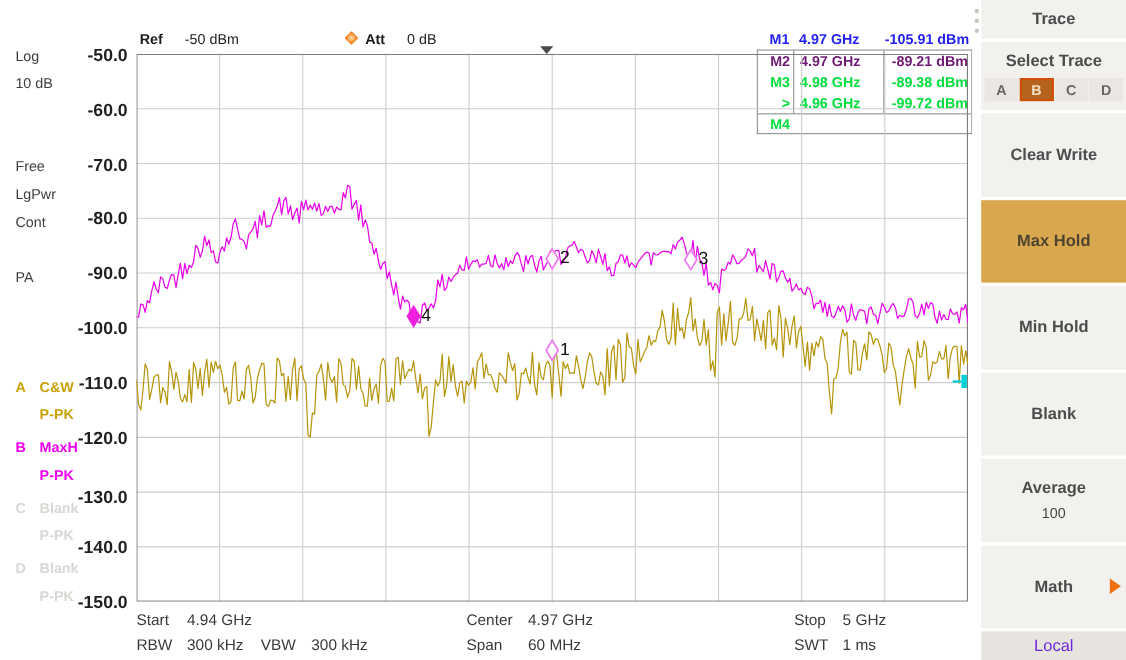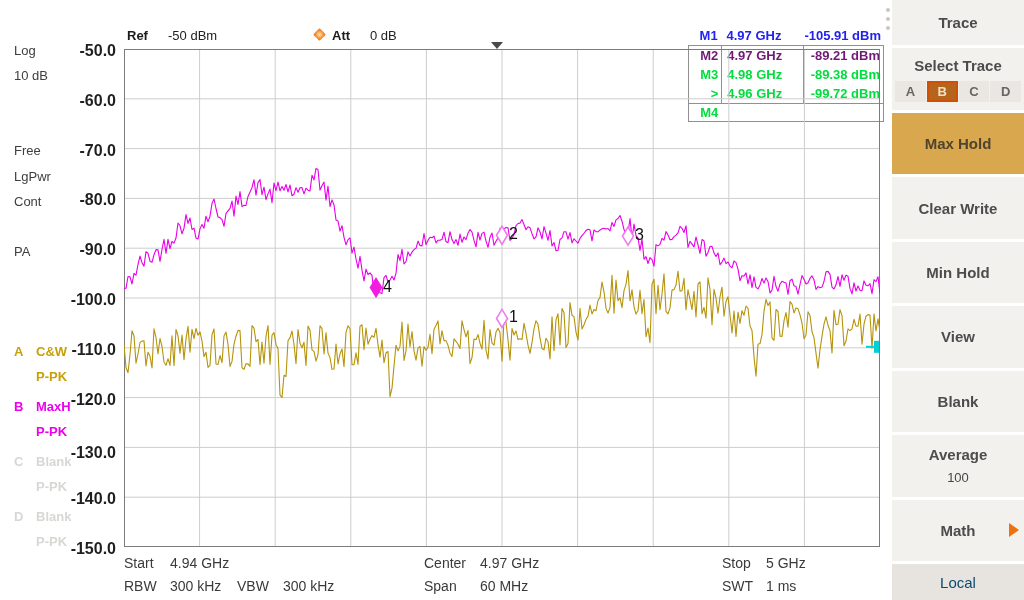--- a/index.html
+++ b/index.html
@@ -47,40 +47,40 @@
 
   
   .ft{position:absolute;font-size:14px;color:#3a3a3a;}
 
   
   .sidebar{position:absolute;left:884px;top:0;width:140px;height:600px;background:#ffffff;}
   .sb-rail{position:absolute;left:0;top:0;width:8px;height:600px;background:#fff;}
   .sb-dot{position:absolute;left:2px;width:4px;height:4px;border-radius:50%;background:#c9c6c2;}
   .sb-col{position:absolute;left:8px;top:0;width:132px;height:600px;
           display:flex;flex-direction:column;gap:3px;box-sizing:border-box;}
-  .sb-title{height:45px;background:#f3f1ee;display:flex;align-items:center;justify-content:center;
+  .sb-title{height:35px;background:#f3f1ee;display:flex;align-items:center;justify-content:center;
             font-size:15px;font-weight:700;color:#4c4c4c;flex:none;}
   .sb-select{height:62px;background:#f3f1ee;flex:none;padding-top:9px;box-sizing:border-box;}
   .sb-select-lbl{text-align:center;font-size:15px;font-weight:700;color:#4c4c4c;}
   .tabs{display:flex;gap:1px;margin:7px 3px 0 3px;}
   .tab{flex:1;height:21px;line-height:21px;text-align:center;background:#eae7e2;
        color:#666;font-size:13px;font-weight:700;box-sizing:border-box;}
   .tab.sel{background:#b5641e;color:#f3dfc3;box-shadow:inset 0 0 0 2px #d14f04;}
   .sb-buttons{flex:1;display:flex;flex-direction:column;gap:3px;}
   .sb-btn{flex:1;background:#f3f1ee;position:relative;display:flex;flex-direction:column;
           align-items:center;justify-content:center;}
   .sb-btn.active{background:#d9a84e;}
   .sb-lbl{font-size:15px;font-weight:700;color:#4c4c4c;}
   .sb-btn.active .sb-lbl{color:#4f4430;}
   .sb-sub{font-size:13px;color:#454545;margin-top:7px;}
   .sb-arrow{position:absolute;right:5px;top:50%;transform:translateY(-50%);width:0;height:0;
             border-top:7px solid transparent;border-bottom:7px solid transparent;
             border-left:10px solid #f07010;}
-  .sb-local{height:36px;background:#e7e4e0;display:flex;align-items:center;justify-content:center;
-            font-size:15px;color:#0c4a6e;flex:none;}
+  .sb-local{height:26px;background:#e7e4e0;display:flex;align-items:center;justify-content:center;
+            font-size:15px;color:#6d28d9;flex:none;}
 </style>
 </head>
 <body>
 
 <div class="canvas">
 
 
   <div class="meta-lbl" style="left:14px;top:43px">Log</div>
   <div class="meta-lbl" style="left:14px;top:68px">10 dB</div>
   <div class="meta-lbl" style="left:14px;top:143px">Free</div>
@@ -211,31 +211,28 @@
       <div class="sb-select">
         <div class="sb-select-lbl">Select Trace</div>
         <div class="tabs" id="tabs">
             <div class="tab">A</div>
             <div class="tab sel">B</div>
             <div class="tab">C</div>
             <div class="tab">D</div>
           </div>
       </div>
       <div class="sb-buttons" id="sb-buttons">
+          <div class="sb-btn">
+            <div class="sb-lbl">Clear Write</div>
+          </div>
           <div class="sb-btn active">
             <div class="sb-lbl">Max Hold</div>
           </div>
           <div class="sb-btn">
-            <div class="sb-lbl">Clear Write</div>
-          </div>
-          <div class="sb-btn">
             <div class="sb-lbl">Min Hold</div>
-          </div>
-          <div class="sb-btn">
-            <div class="sb-lbl">View</div>
           </div>
           <div class="sb-btn">
             <div class="sb-lbl">Blank</div>
           </div>
           <div class="sb-btn">
             <div class="sb-lbl">Average</div>
             <div class="sb-sub">100</div>
           </div>
           <div class="sb-btn">
             <div class="sb-lbl">Math</div>

